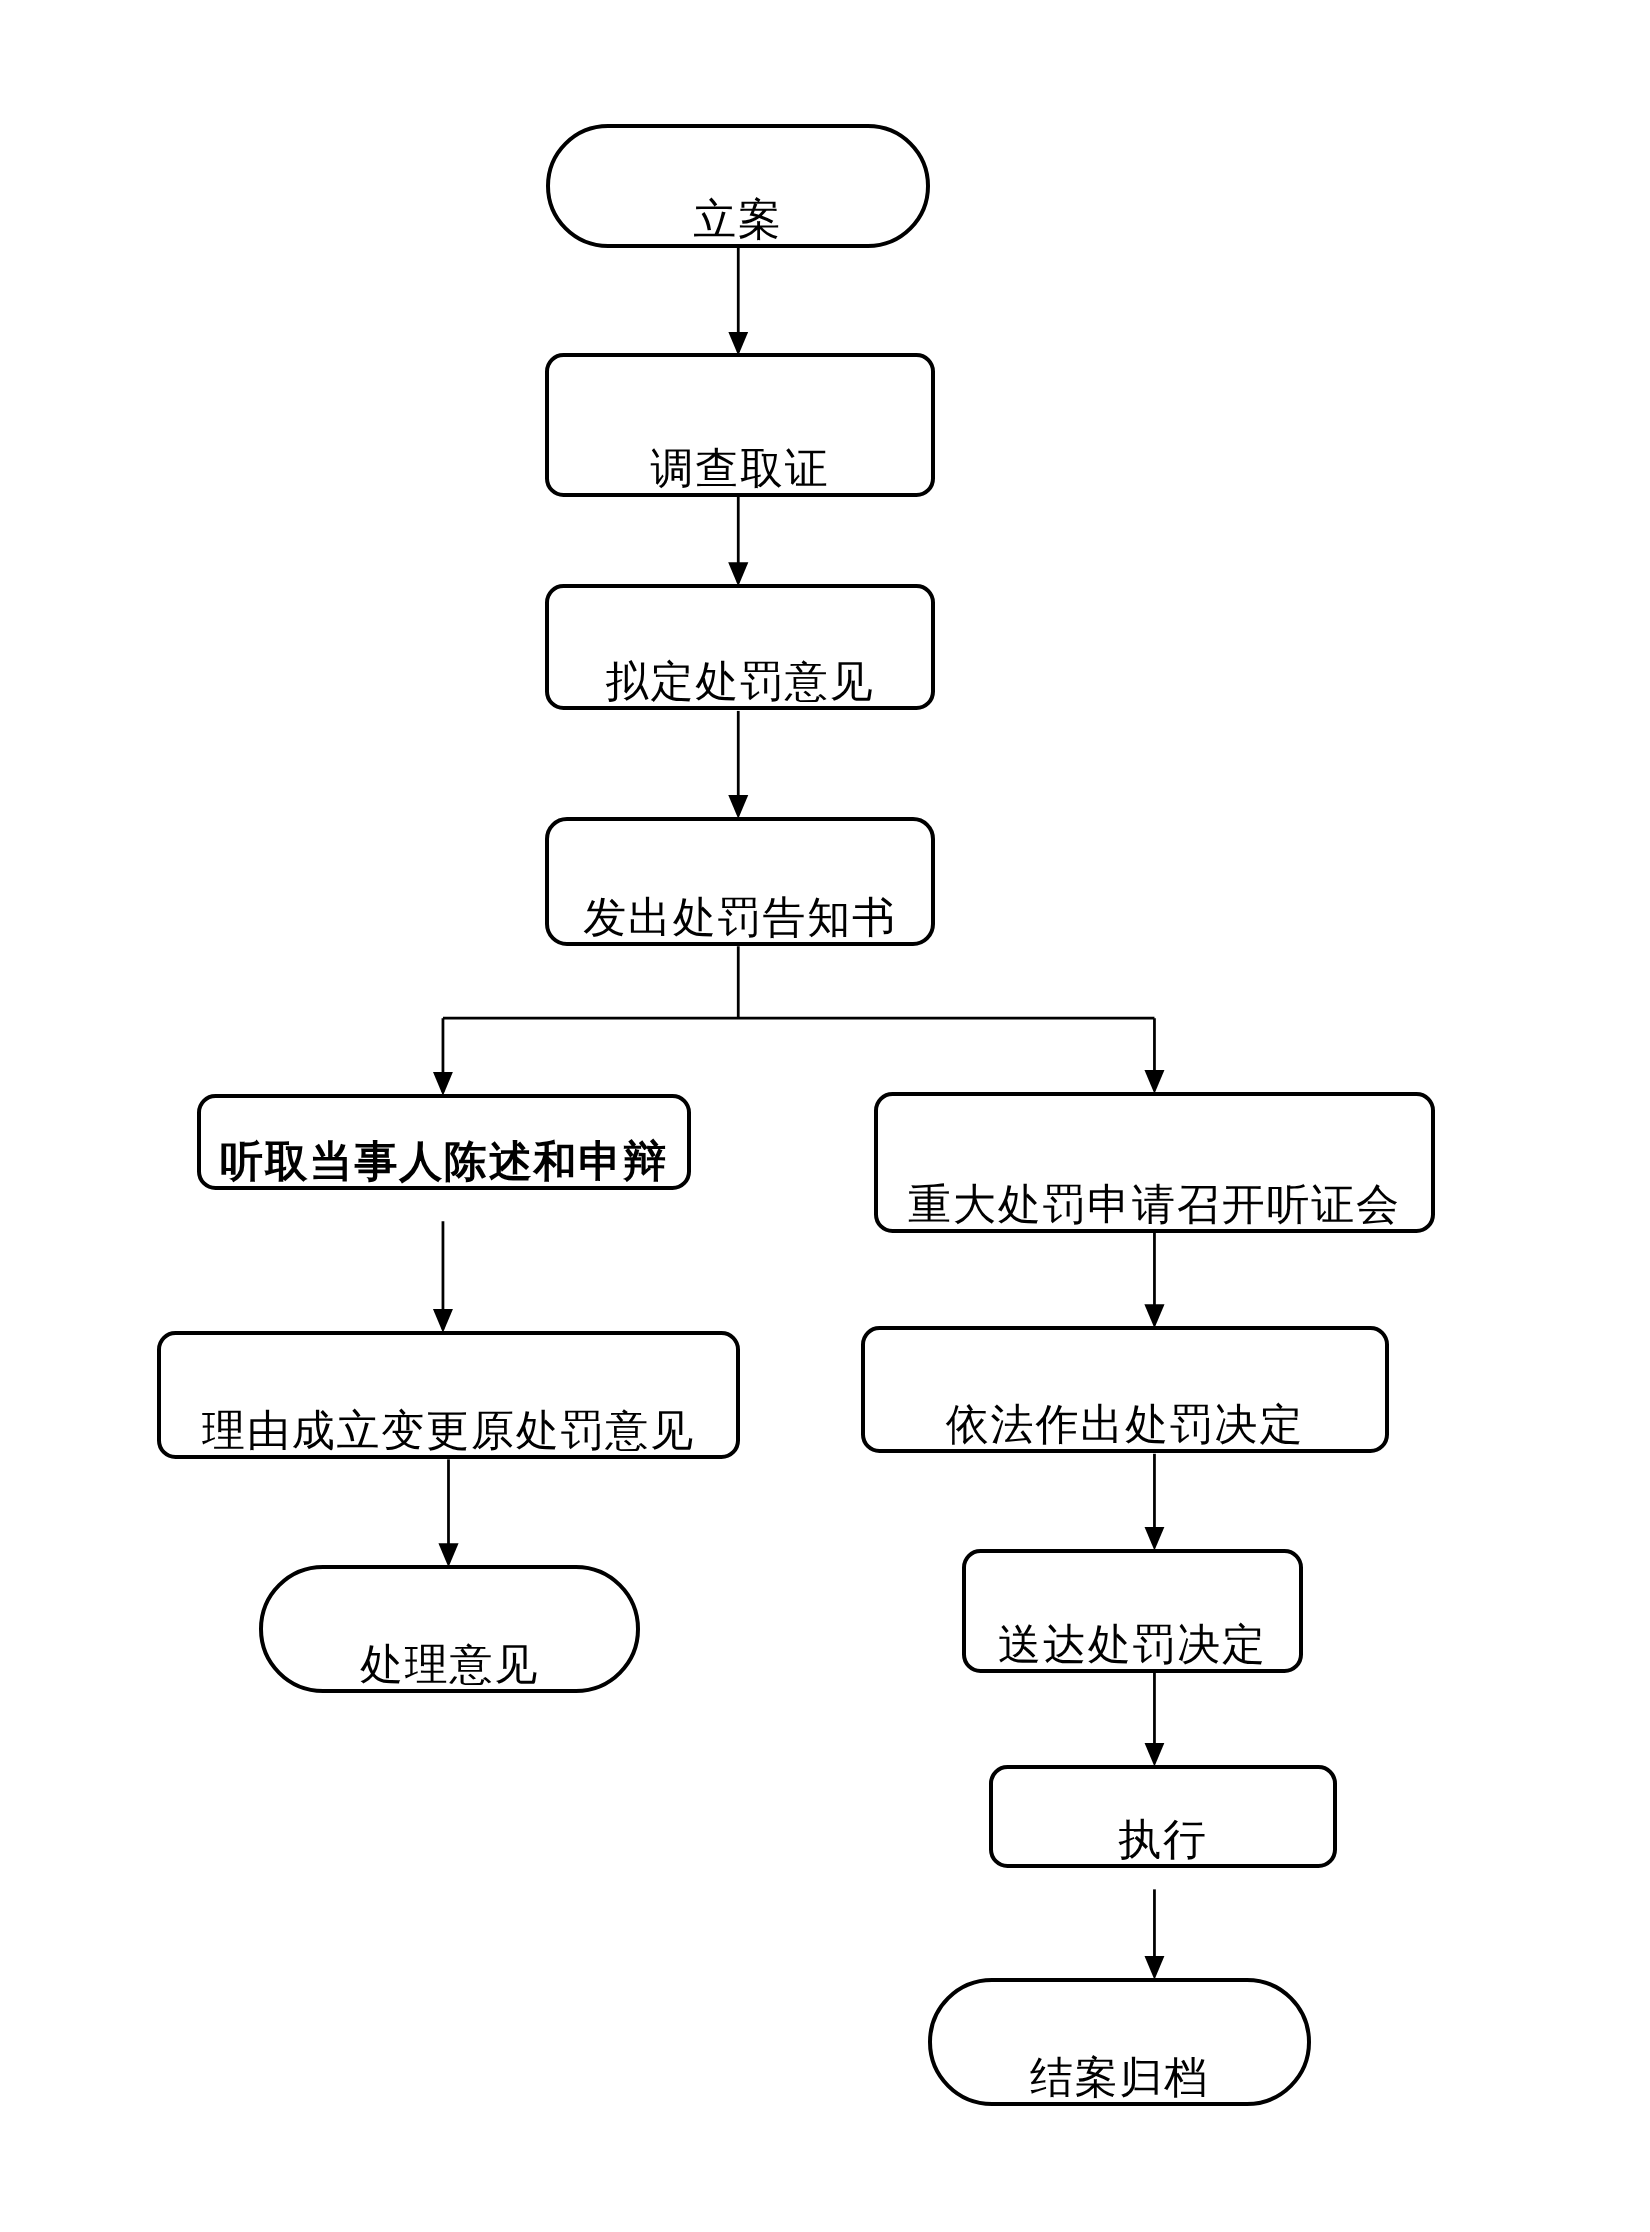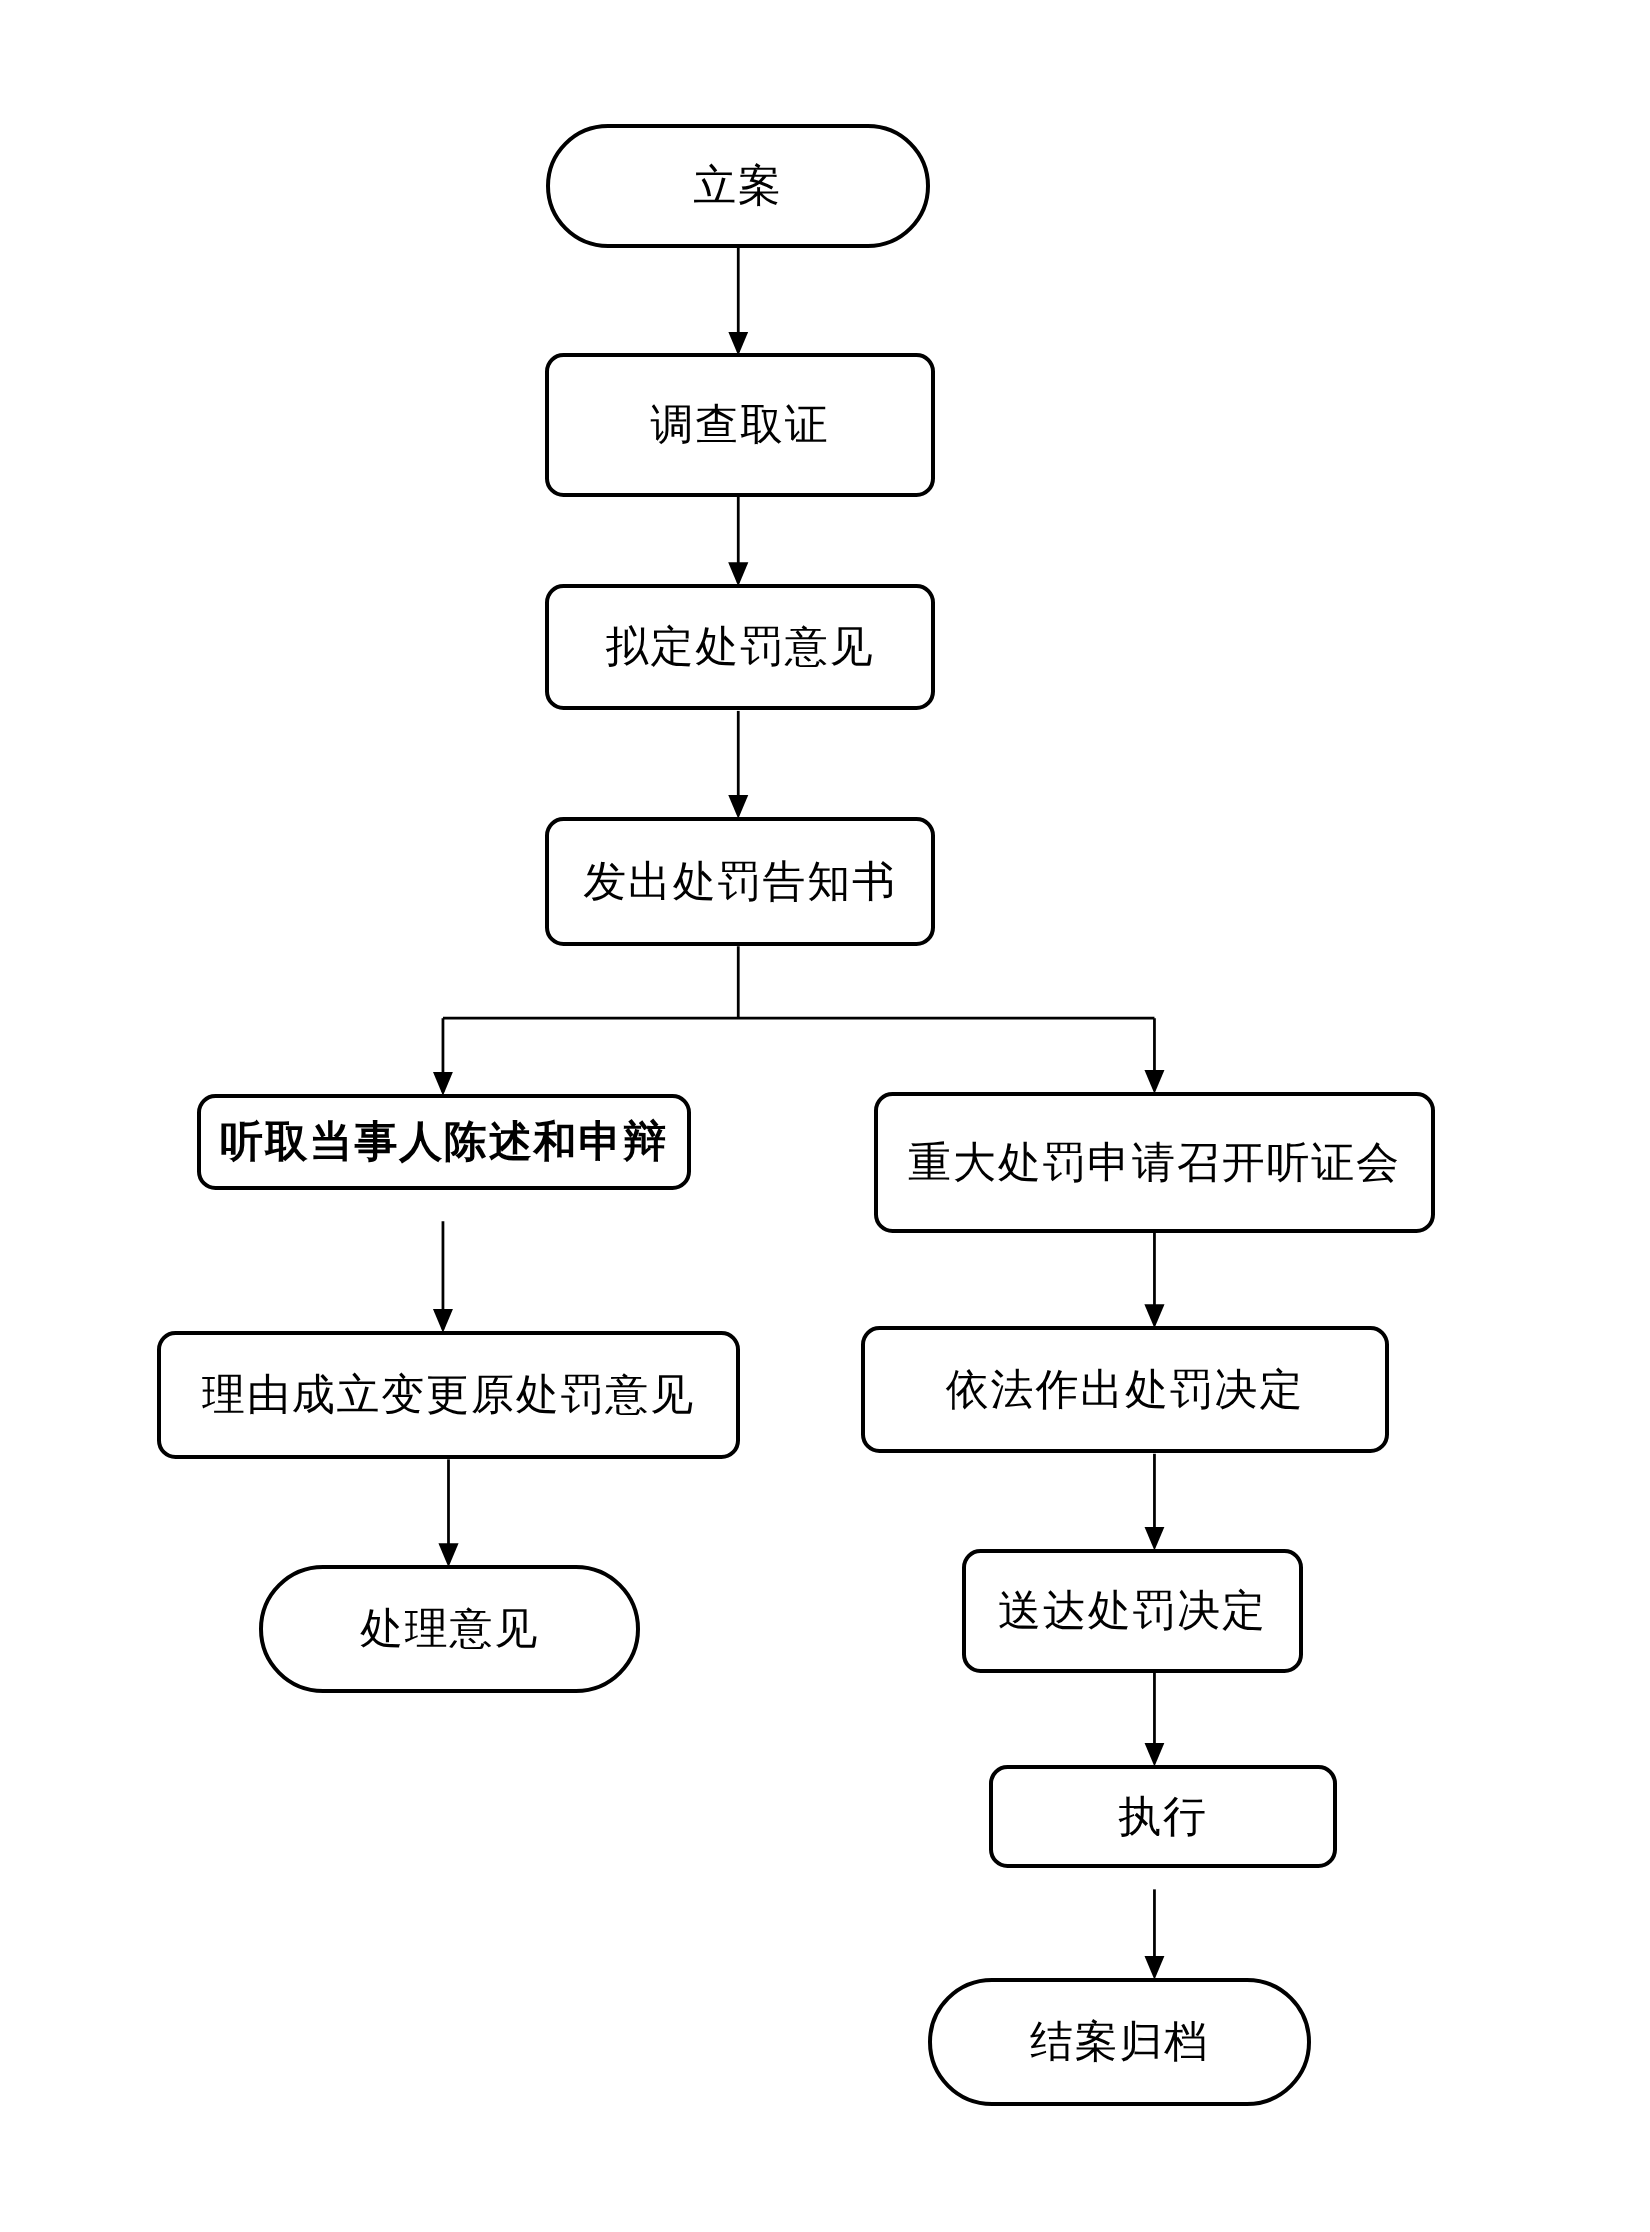--- a/index.html
+++ b/index.html
@@ -22,42 +22,42 @@
     width: 1650px;
     height: 2233px;
     pointer-events: none;
   }
   .node {
     position: absolute;
     box-sizing: border-box;
     border: 4.6px solid #000000;
     background: #ffffff;
     display: flex;
-    align-items: center;
+    align-items: flex-end;
     justify-content: center;
     text-align: center;
   }
   .node.rect {
     border-radius: 18.5px;
   }
   .node.stadium {
     border-radius: 922px;
   }
   .node-label {
     font-size: 43px;
     color: #000000;
     line-height: 1.15;
     white-space: nowrap;
     letter-spacing: 1.8px;
   }
   
   #n-case-filing        { left: 546px;  top: 124px;  width: 384px; height: 124px; }
   #n-investigation      { left: 545px;  top: 353px;  width: 390px; height: 144px; }
   #n-draft-opinion      { left: 545px;  top: 584px;  width: 390px; height: 126px; }
-  #n-issue-notice       { left: 545px;  top: 817px;  width: 390px; height: 129px; }
+  #n-issue-notice       { left: 545px;  top: 817px;  width: 390px; height: 129px; border-radius: 22px; }
   #n-hear-defense       { left: 197px;  top: 1094px; width: 494px; height: 96px; font-weight: bold; }
   #n-change-opinion     { left: 157px;  top: 1331px; width: 583px; height: 128px; }
   #n-handling-opinion   { left: 259px;  top: 1565px; width: 381px; height: 128px; }
   #n-major-hearing      { left: 874px;  top: 1092px; width: 561px; height: 141px; }
   #n-make-decision      { left: 861px;  top: 1326px; width: 528px; height: 127px; }
   #n-deliver-decision   { left: 962px; top: 1549px; width: 341px; height: 124px; }
   #n-execute            { left: 989px; top: 1765px; width: 348px; height: 103px; }
   #n-close-archive      { left: 928px; top: 1978px; width: 383px; height: 128px; }
 </style>
 </head>

